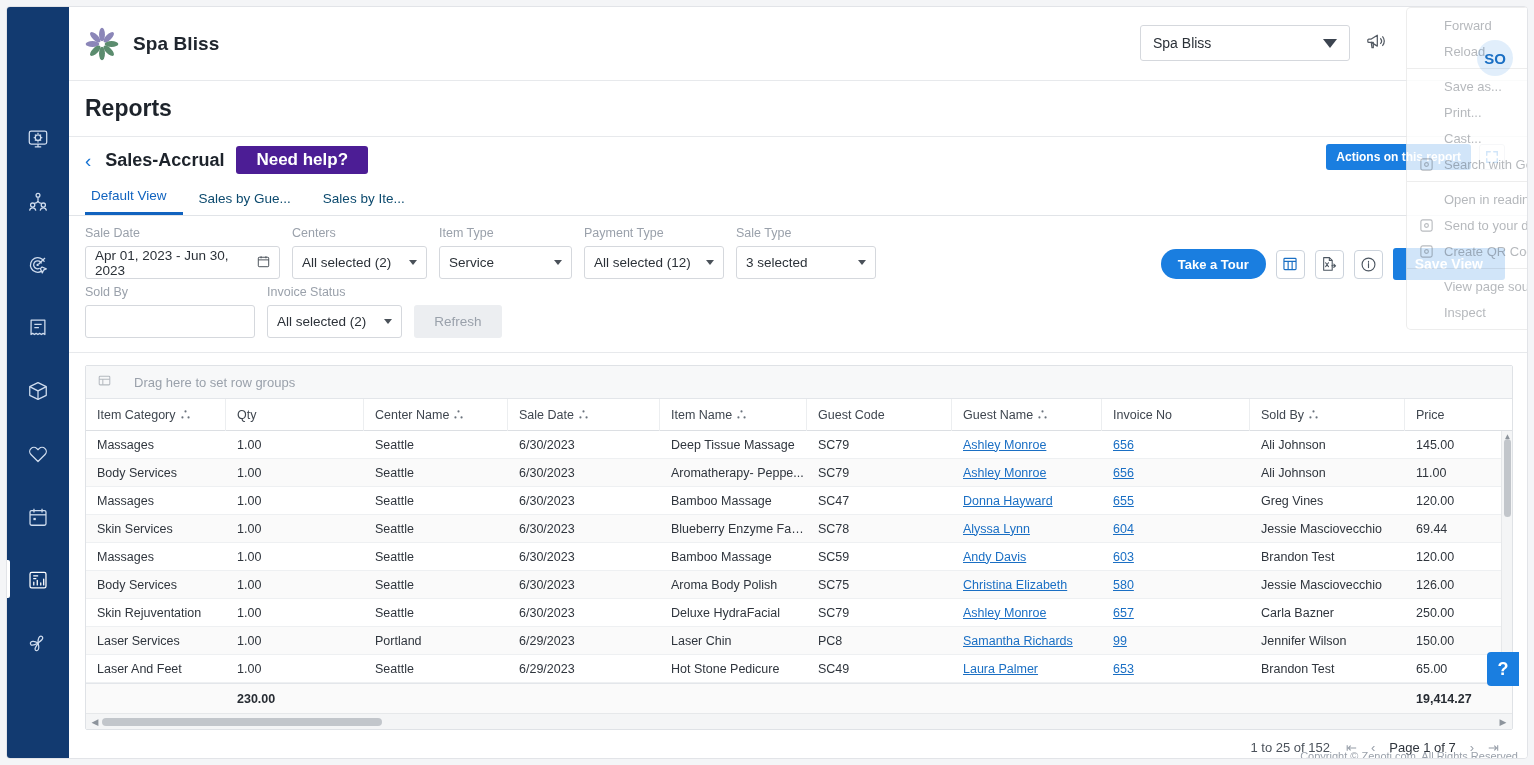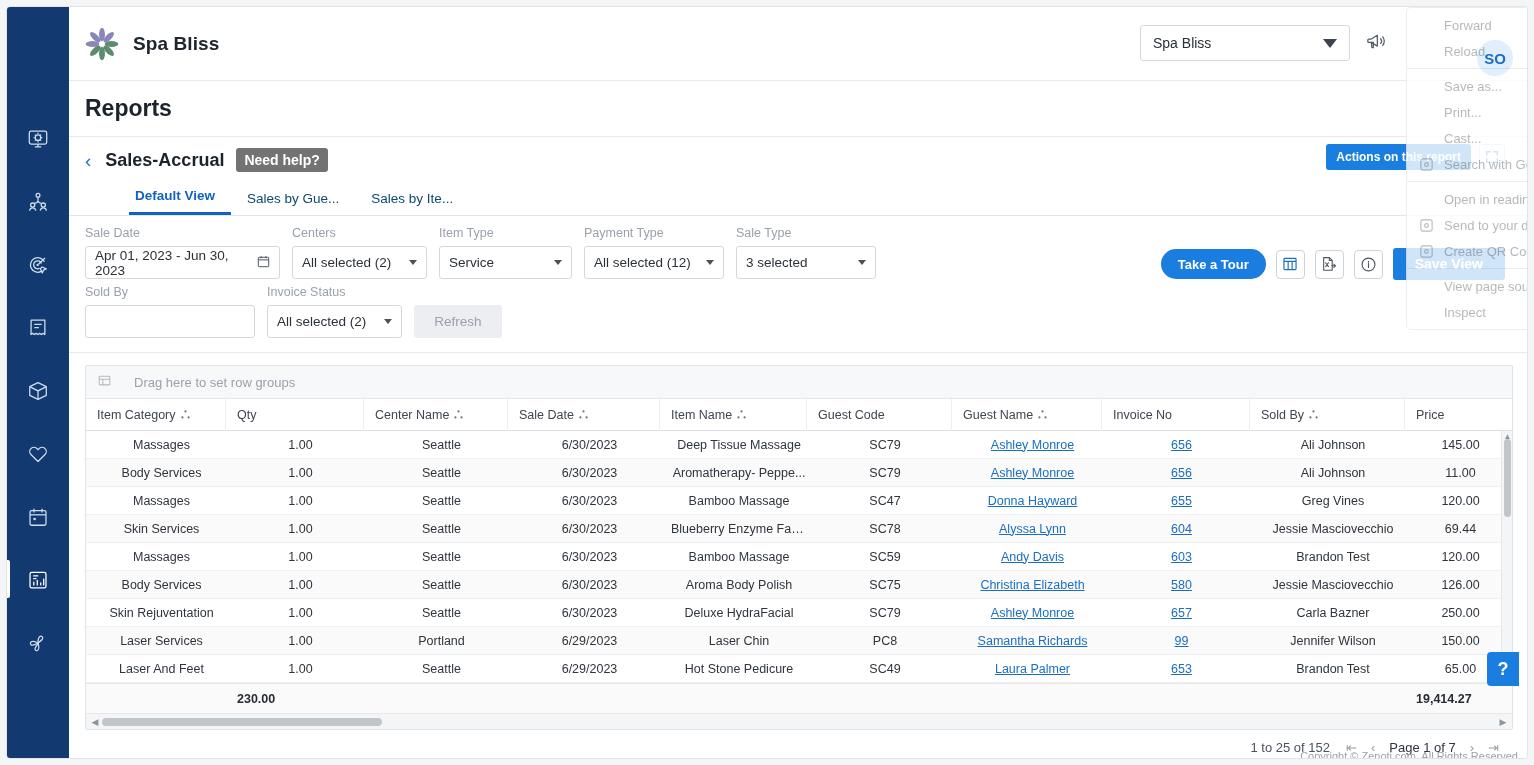--- a/index.html
+++ b/index.html
@@ -115,23 +115,23 @@
   }
   .back-chevron {
     color: #1572d3; font-size: 19px; cursor: pointer;
     margin-right: 14px; line-height: 1;
   }
   .report-name {
     font-size: 18px; font-weight: bold; color: #1d232b;
     margin-right: 12px;
   }
   .need-help {
-    background: #737373; color: #fff;
-    font-size: 14px; font-weight: bold;
-    padding: 4px 8px; border-radius: 3px;
+    background: #4c1d95; color: #fff;
+    font-size: 17px; font-weight: bold;
+    padding: 4px 20px; border-radius: 3px;
     cursor: pointer;
   }
   .report-head-right {
     position: absolute; right: 24px; top: 7px;
     display: flex; align-items: center; gap: 8px;
   }
   .actions-report-btn {
     background: #1a7ee0; color: #fff;
     font-size: 12px; font-weight: bold;
     padding: 6px 10px; border-radius: 3px;
@@ -151,23 +151,22 @@
     height: 33px;
     border-bottom: 1px solid #e1e4e8;
   }
   .tab {
     font-size: 13.5px; color: #0c4a6e;
     padding: 0 16px 9px 16px;
     cursor: pointer; white-space: nowrap;
   }
   .tab:first-child { padding-left: 6px; }
   .tab.active {
-    color: #1163bf; font-weight: bold;
+    color: #1163bf; font-weight: normal;
     border-bottom: 3px solid #1163bf;
-    margin-left: 44px;
   }
 
   
   .filters {
     position: relative;
     padding: 10px 16px 14px 16px;
     border-bottom: 1px solid #e7e9ec;
   }
   .filter-row { display: flex; align-items: flex-start; gap: 12px; }
   .filter-row + .filter-row { margin-top: 6px; }
@@ -262,21 +261,21 @@
   .th {
     font-size: 12.5px; color: #3f464f;
     padding-left: 11px;
     display: flex; align-items: center; gap: 5px;
     border-right: 1px solid #eceef0;
     height: 32px; line-height: 32px;
     cursor: pointer;
     overflow: hidden; white-space: nowrap;
   }
   .th:last-child { border-right: none; }
-  .grid-body { position: relative; text-align: center; }
+  .grid-body { position: relative; }
   .tr {
     display: flex;
     height: 28px;
     align-items: center;
     border-bottom: 1px solid #eef0f2;
   }
   .tr.alt { background: #fafafa; }
   .td {
     font-size: 12.5px; color: #2f353d;
     padding-left: 11px;

